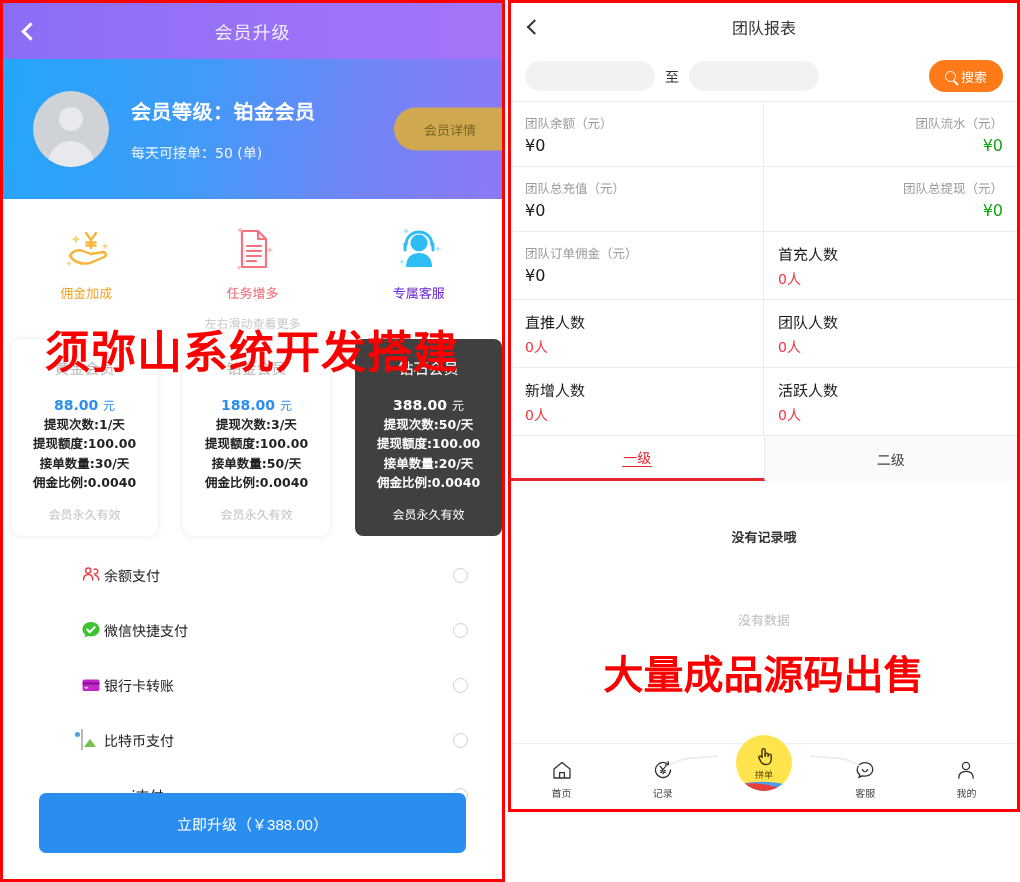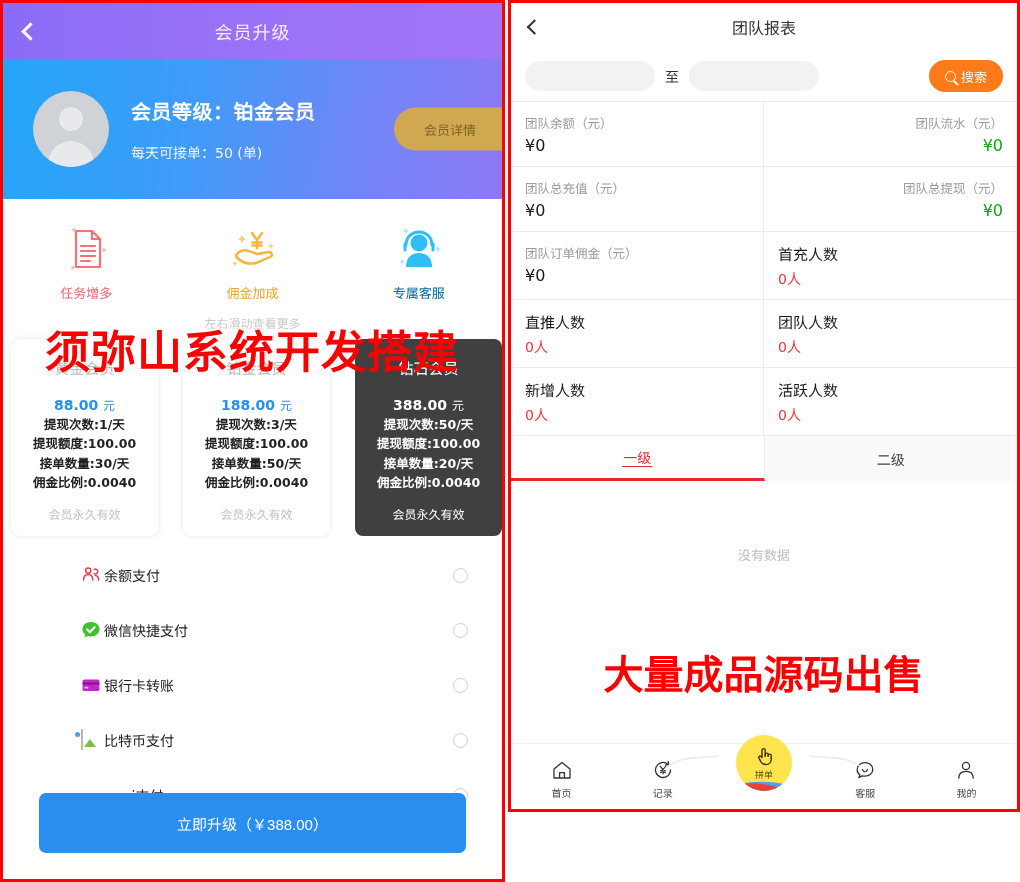--- a/index.html
+++ b/index.html
@@ -99,21 +99,21 @@
     display: flex; padding: 22px 0 6px;
     background: #fff;
   }
   .feat { flex: 1; text-align: center; }
   .feat-icon {
     height: 56px; display: flex; align-items: center; justify-content: center;
   }
   .feat-label { margin-top: 6px; font-size: 13px; }
   .feat-1 .feat-label { color: #f0a52a; }
   .feat-2 .feat-label { color: #f2636f; }
-  .feat-3 .feat-label { color: #0369a1; }
+  .feat-3 .feat-label { color: #6d28d9; }
 
   .swipe-hint {
     text-align: center; color: #c9c9c9; font-size: 12px;
     margin-top: 6px;
   }
 
   .l-cards {
     display: flex; gap: 25px;
     padding: 8px 8px 12px 8px;
     align-items: stretch;
@@ -343,58 +343,58 @@
     <div class="l-hero">
       <div class="avatar"></div>
       <div class="hero-text">
         <div class="hero-level">会员等级：铂金会员</div>
         <div class="hero-sub">每天可接单：50 (单)</div>
       </div>
       <button class="hero-detail-btn">会员详情</button>
     </div>
 
     <div class="l-features">
+      <div class="feat feat-1">
+        <div class="feat-icon">
+          <svg width="52" height="46" viewBox="0 0 52 46">
+            <g fill="none" stroke="#f6b53a" stroke-width="2.4" stroke-linecap="round">
+              <path d="M10 30 C12 25 18 23 23 25 L31 28"></path>
+              <path d="M10 30 C14 36 22 39 30 37 L44 31 C47 30 46 26 43 26 L31 28"></path>
+            </g>
+            <g stroke="#f6b53a" stroke-width="2.4" fill="none" stroke-linecap="round">
+              <path d="M26 7 L31 14 L36 7"></path>
+              <path d="M31 14 L31 22"></path>
+              <path d="M26.5 16.5 L35.5 16.5"></path>
+              <path d="M26.5 19.5 L35.5 19.5"></path>
+            </g>
+            <g fill="#fbd27a">
+              <path d="M16 9 l1.4 2.8 2.8 1.4 -2.8 1.4 -1.4 2.8 -1.4 -2.8 -2.8 -1.4 2.8 -1.4z"></path>
+              <path d="M45 17 l1 2 2 1 -2 1 -1 2 -1 -2 -2 -1 2 -1z"></path>
+              <path d="M9 35 l.9 1.8 1.8 .9 -1.8 .9 -.9 1.8 -.9 -1.8 -1.8 -.9 1.8 -.9z"></path>
+            </g>
+          </svg>
+        </div>
+        <div class="feat-label">佣金加成</div>
+      </div>
       <div class="feat feat-2">
         <div class="feat-icon">
           <svg width="52" height="48" viewBox="0 0 52 48">
             <g fill="none" stroke="#f5717c" stroke-width="2.2" stroke-linejoin="round">
               <path d="M16 6 h16 l8 8 v28 h-24z"></path>
               <path d="M32 6 v8 h8"></path>
               <path d="M21 21 h14 M21 26 h14 M21 31 h14 M21 36 h9" stroke-linecap="round"></path>
             </g>
             <g fill="#fbb8bf">
               <path d="M14 2 l1 2 2 1 -2 1 -1 2 -1 -2 -2 -1 2 -1z"></path>
               <path d="M44 22 l1 2 2 1 -2 1 -1 2 -1 -2 -2 -1 2 -1z"></path>
               <path d="M13 40 l.9 1.8 1.8 .9 -1.8 .9 -.9 1.8 -.9 -1.8 -1.8 -.9 1.8 -.9z"></path>
             </g>
           </svg>
         </div>
         <div class="feat-label">任务增多</div>
-      </div>
-      <div class="feat feat-1">
-        <div class="feat-icon">
-          <svg width="52" height="46" viewBox="0 0 52 46">
-            <g fill="none" stroke="#f6b53a" stroke-width="2.4" stroke-linecap="round">
-              <path d="M10 30 C12 25 18 23 23 25 L31 28"></path>
-              <path d="M10 30 C14 36 22 39 30 37 L44 31 C47 30 46 26 43 26 L31 28"></path>
-            </g>
-            <g stroke="#f6b53a" stroke-width="2.4" fill="none" stroke-linecap="round">
-              <path d="M26 7 L31 14 L36 7"></path>
-              <path d="M31 14 L31 22"></path>
-              <path d="M26.5 16.5 L35.5 16.5"></path>
-              <path d="M26.5 19.5 L35.5 19.5"></path>
-            </g>
-            <g fill="#fbd27a">
-              <path d="M16 9 l1.4 2.8 2.8 1.4 -2.8 1.4 -1.4 2.8 -1.4 -2.8 -2.8 -1.4 2.8 -1.4z"></path>
-              <path d="M45 17 l1 2 2 1 -2 1 -1 2 -1 -2 -2 -1 2 -1z"></path>
-              <path d="M9 35 l.9 1.8 1.8 .9 -1.8 .9 -.9 1.8 -.9 -1.8 -1.8 -.9 1.8 -.9z"></path>
-            </g>
-          </svg>
-        </div>
-        <div class="feat-label">佣金加成</div>
       </div>
       <div class="feat feat-3">
         <div class="feat-icon">
           <svg width="52" height="48" viewBox="0 0 52 48">
             <circle cx="26" cy="18" r="8.5" fill="#2fbdf5"></circle>
             <path d="M13 42 C13 32 19 28 26 28 C33 28 39 32 39 42z" fill="#2fbdf5"></path>
             <g fill="none" stroke="#2fbdf5" stroke-width="3" stroke-linecap="round">
               <path d="M13 20 C13 12 19 7 26 7 C33 7 39 12 39 20"></path>
               <path d="M12 19 v6"></path>
               <path d="M40 19 v6"></path>
@@ -598,20 +598,21 @@
       <div class="tab active">
         <span>一级</span>
         <span class="tab-underline"></span>
       </div>
       <div class="tab">
         <span>二级</span>
       </div>
     </div>
 
     <div class="r-body">
+      <div class="empty-1">没有记录哦</div>
       <div class="empty-2">没有数据</div>
     </div>
 
     <div class="wm wm-r1">大量成品源码出售</div>
     <div class="wm wm-r2">须弥山系统开发搭建</div>
 
     <div class="r-tabbar">
       <div class="tb-item">
         <div class="tb-ico">
           <svg width="22" height="22" viewBox="0 0 22 22">

